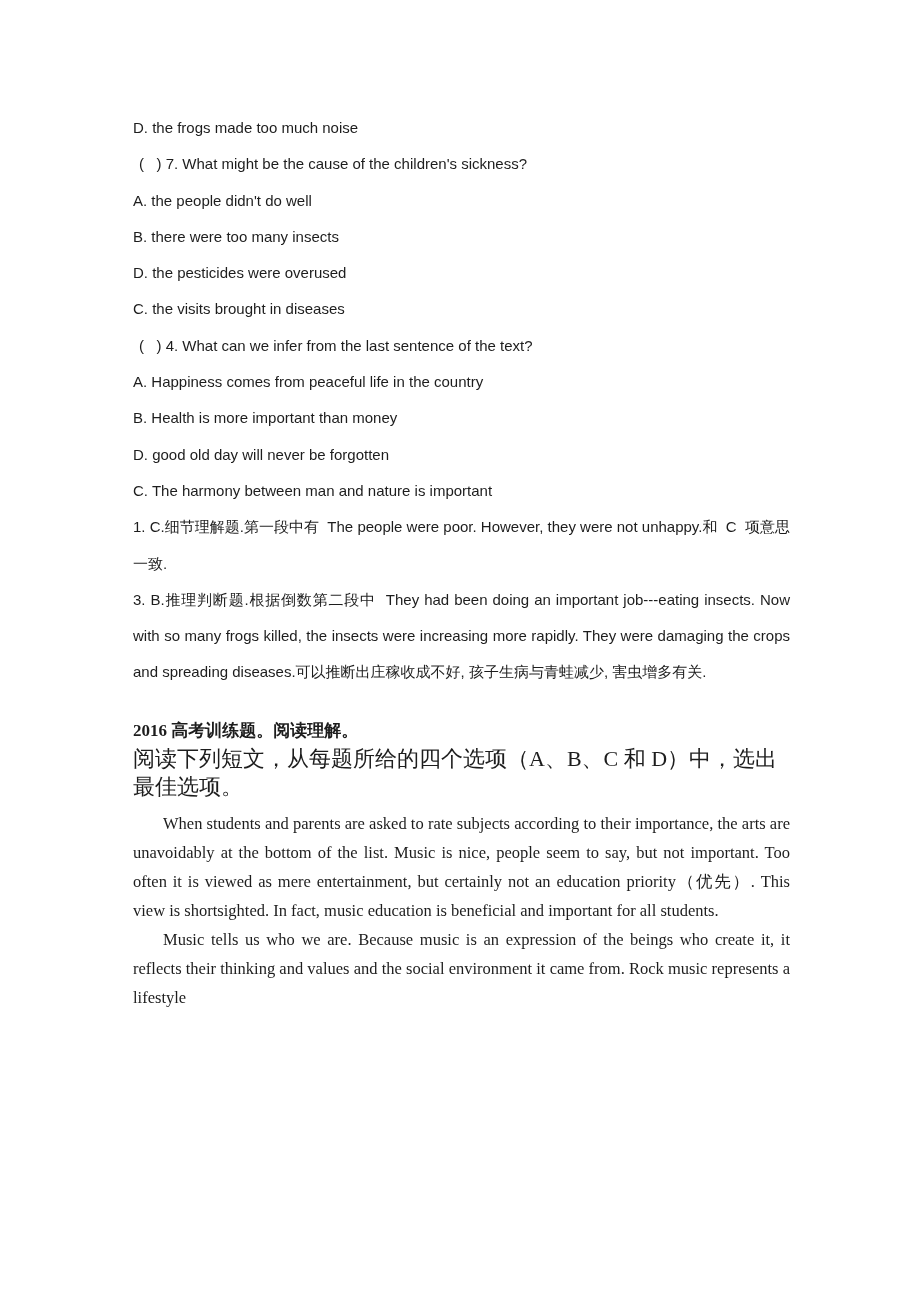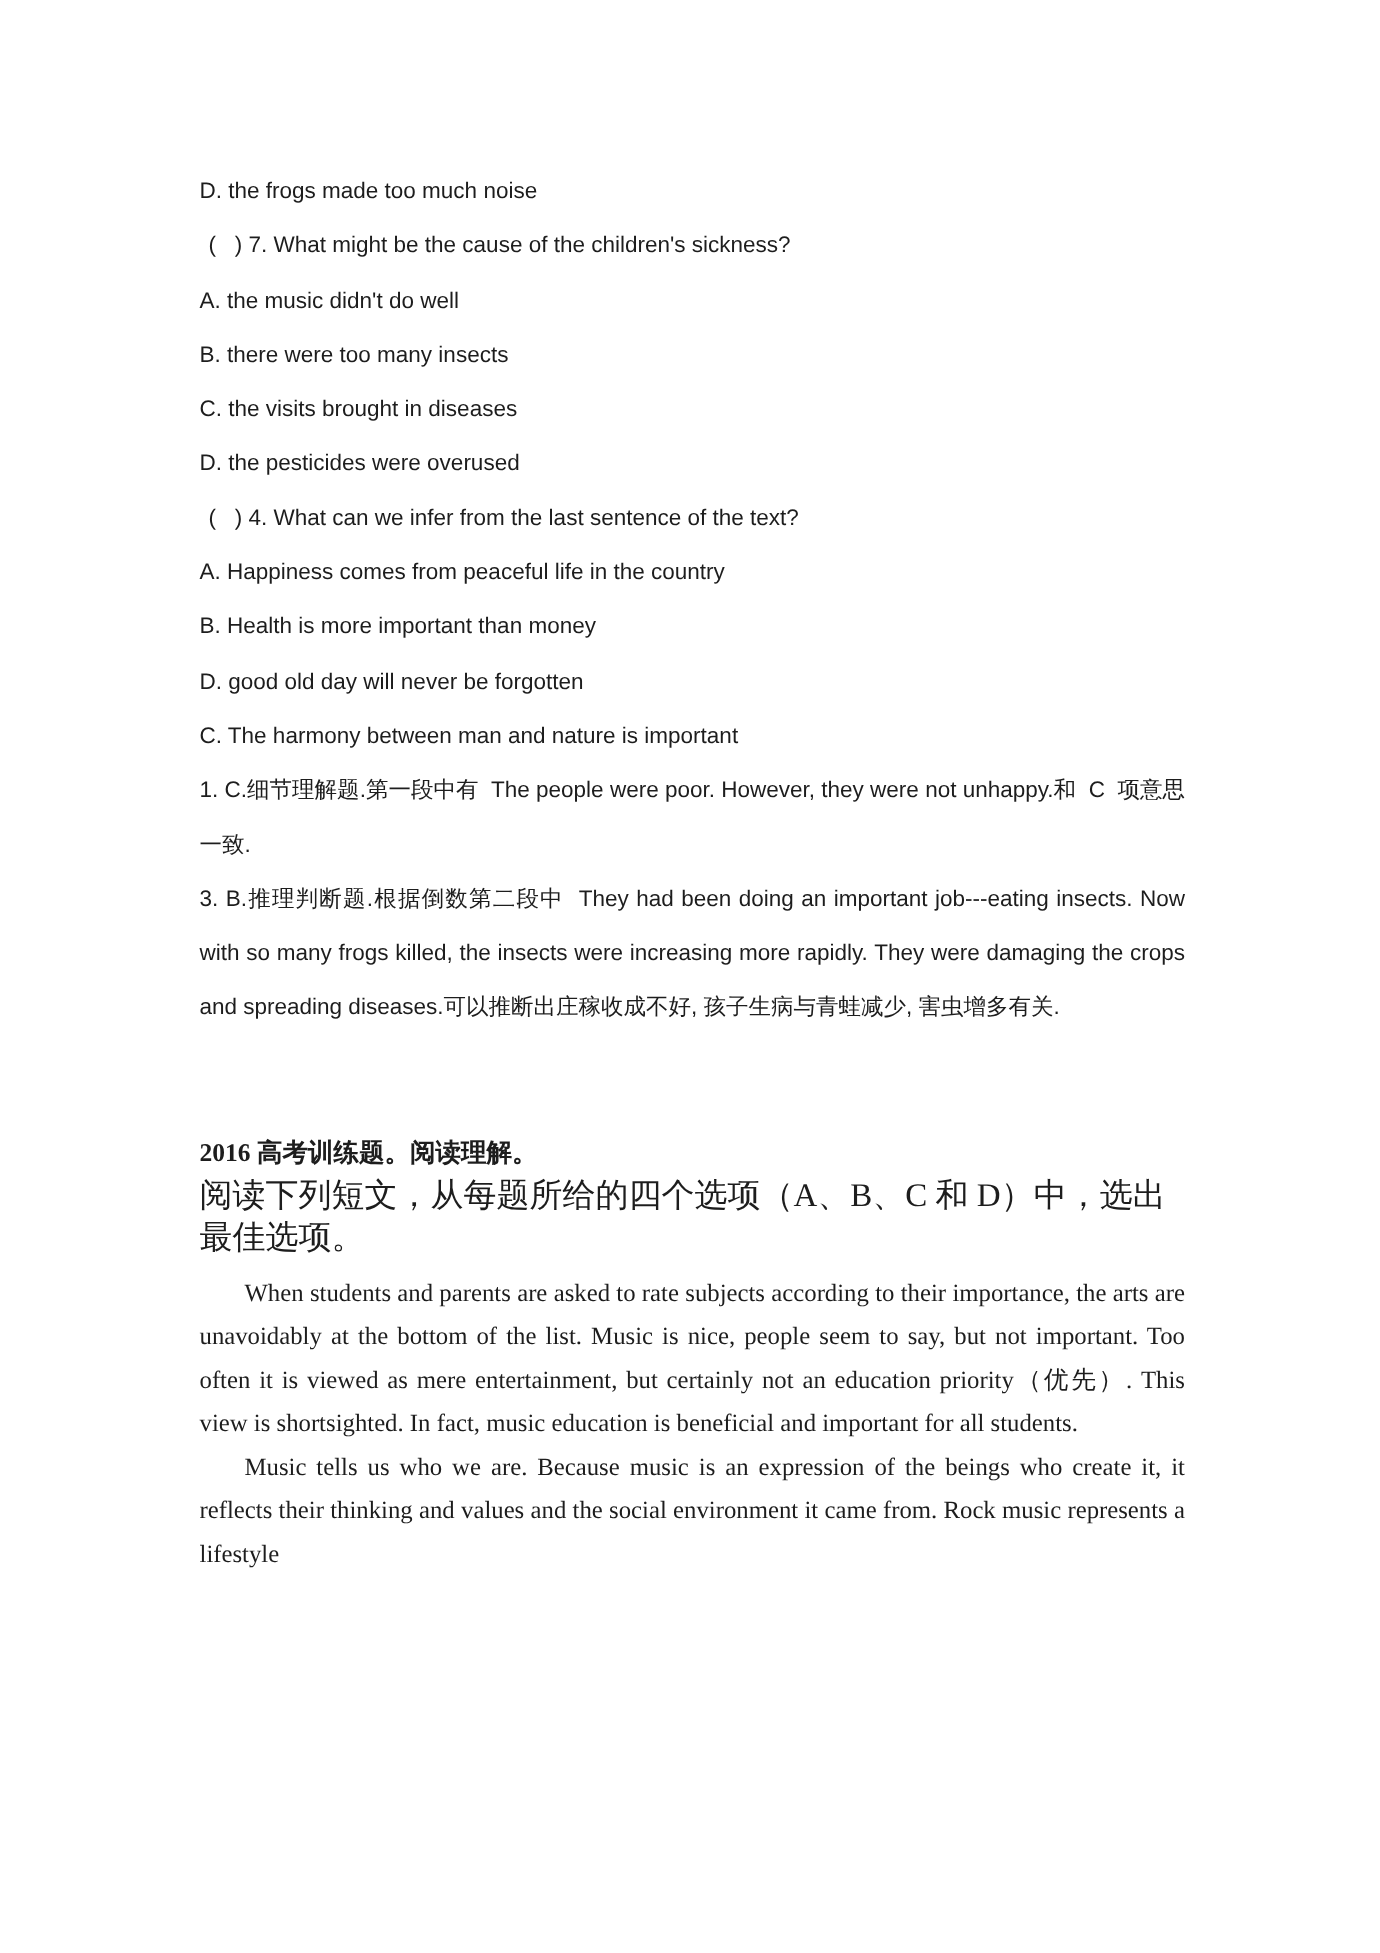--- a/index.html
+++ b/index.html
@@ -30,21 +30,21 @@
     white-space: pre-wrap;
   }
   .q-indent {
     padding-left: 6px;
   }
   .ans {
     text-align: justify;
   }
   
   .training {
-    margin-top: 64px;
+    margin-top: 26px;
     font-family: "Liberation Serif", "DejaVu Serif", serif;
   }
   .training .heading {
     margin: 0;
     font-size: 17px;
     font-weight: bold;
     line-height: 28px;
     white-space: pre-wrap;
   }
   .training .instr {
@@ -67,24 +67,24 @@
 </head>
 <body>
 
 <div class="page">
   <div class="content">
 
     <div class="exercise">
       <p>D. the frogs made too much noise</p>
 
       <p class="q-indent">(   ) 7. What might be the cause of the children's sickness?</p>
-      <p>A. the music didn't do well</p>
+      <p>A. the people didn't do well</p>
       <p>B. there were too many insects</p>
+      <p>D. the pesticides were overused</p>
       <p>C. the visits brought in diseases</p>
-      <p>D. the pesticides were overused</p>
 
       <p class="q-indent">(   ) 4. What can we infer from the last sentence of the text?</p>
       <p>A. Happiness comes from peaceful life in the country</p>
       <p>B. Health is more important than money</p>
       <p>D. good old day will never be forgotten</p>
       <p>C. The harmony between man and nature is important</p>
 
       <p class="ans">1. C.细节理解题.第一段中有  The people were poor. However, they were not unhappy.和  C  项意思一致.</p>
       <p class="ans">3. B.推理判断题.根据倒数第二段中  They had been doing an important job---eating insects. Now with so many frogs killed, the insects were increasing more rapidly. They were damaging the crops and spreading diseases.可以推断出庄稼收成不好, 孩子生病与青蛙减少, 害虫增多有关.</p>
     </div>

